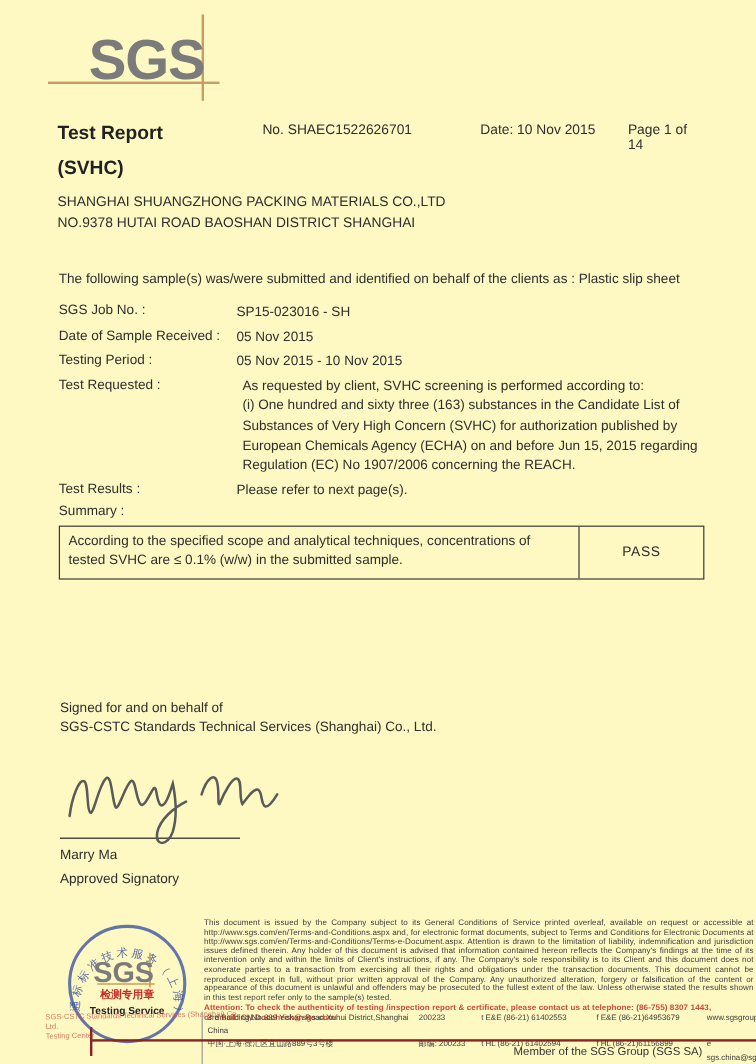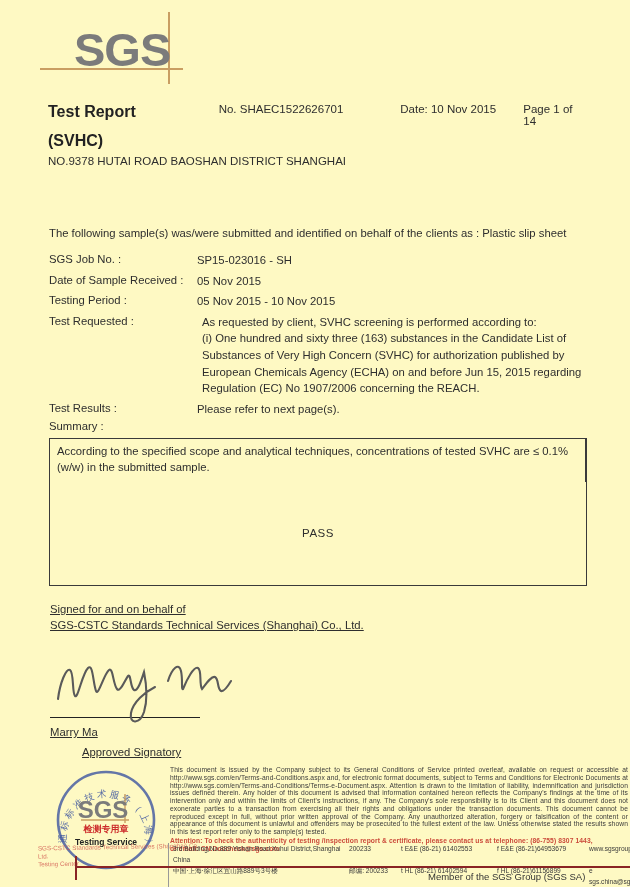--- a/index.html
+++ b/index.html
@@ -40,37 +40,36 @@
   .field-row { display: flex; align-items: flex-start; margin-bottom: 4px; line-height: 15.5px; }
   .field-label { width: 148px; flex: 0 0 148px; }
   .field-value { white-space: pre-line; width: 392px; line-height: 16.6px; }
   .row-tight { margin-bottom: 2px; }
 
   
   .summary-table {
     margin-top: 3px; width: 538px;
     border: 1.6px solid #3a3a3a;
     display: flex;
-    flex-direction: column;
   }
   .summary-statement {
     flex: 1 1 auto; padding: 4px 7px 6px 7px; line-height: 16.5px;
     border-right: 1.6px solid #3a3a3a;
   }
   .summary-result {
     flex: 0 0 103px; display: flex; align-items: center; justify-content: center;
     font-size: 11.5px; letter-spacing: 0.5px;
   }
 
   
-  .sig-block { position: absolute; left: 50px; top: 601px; font-size: 11.3px; line-height: 16px; text-decoration: underline; }
+  .sig-block { position: absolute; left: 50px; top: 582px; font-size: 11.3px; line-height: 16px; }
   .sig-image { display: block; margin: 8px 0 0 0; }
   .sig-line { width: 150px; border-bottom: 1.6px solid #222; margin-top: -6px; }
   .sig-name { margin-top: 6px; }
-  .sig-title { margin-top: 4px; margin-left: 32px; }
+  .sig-title { margin-top: 4px; }
 
   
   .stamp { position: absolute; left: 45px; top: 768px; width: 122px; height: 104px; }
   .stamp-overlay {
     position: absolute; left: 38px; top: 843px; width: 170px;
     font-size: 6.3px; line-height: 8px; color: rgba(205,75,70,0.75);
     transform: rotate(-1deg);
   }
   .legal { position: absolute; left: 170px; top: 766px; width: 458px; }
   .legal-text {
@@ -108,20 +107,21 @@
   </div>
 
   <div class="header">
     <div class="title-row">
       <div class="report-title">Test Report</div>
       <div class="report-no">No. SHAEC1522626701</div>
       <div class="report-date">Date: 10 Nov 2015</div>
       <div class="page-indicator">Page 1 of 14</div>
     </div>
     <div class="report-subtitle">(SVHC)</div>
+    <div class="client-name">SHANGHAI SHUANGZHONG PACKING MATERIALS CO.,LTD</div>
     <div class="client-address">NO.9378 HUTAI ROAD BAOSHAN DISTRICT SHANGHAI</div>
   </div>
 
   <div class="main">
     <div class="sample-intro">The following sample(s) was/were submitted and identified on behalf of the clients as : Plastic slip sheet</div>
 
     <div class="field-row">
       <div class="field-label">SGS Job No. :</div>
       <div class="field-value">SP15-023016 - SH</div>
     </div>

